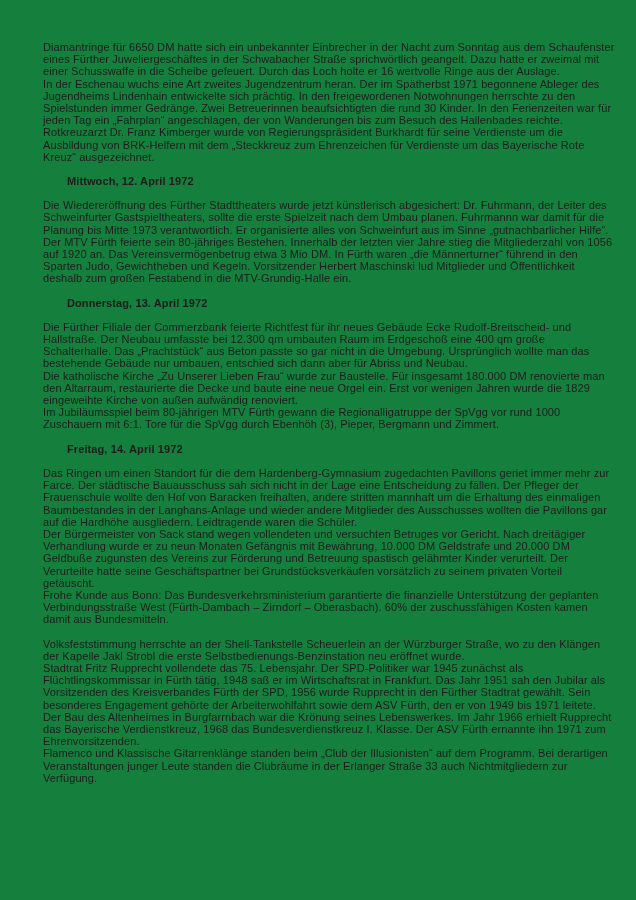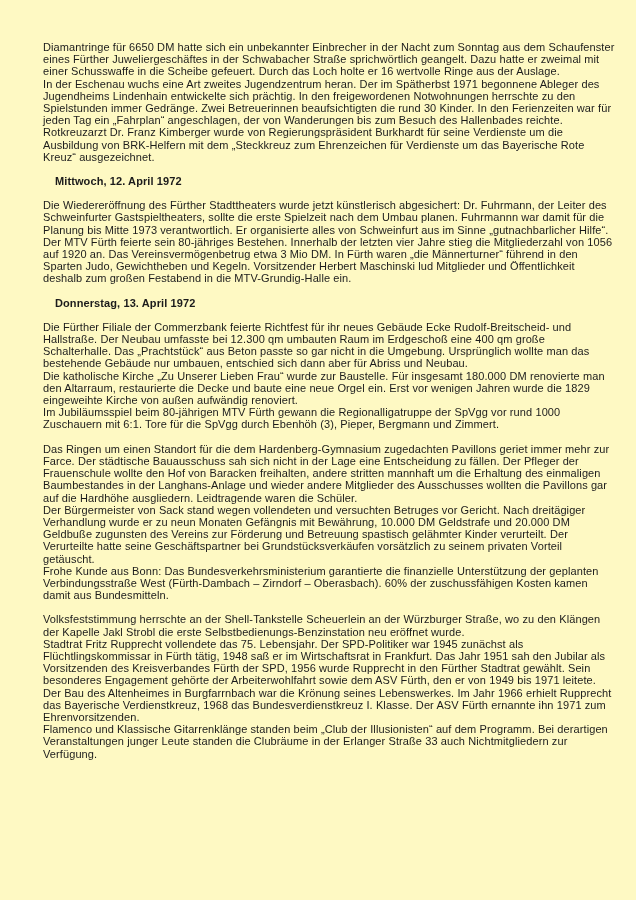--- a/index.html
+++ b/index.html
@@ -4,21 +4,21 @@
 <style>
   html, body {
     margin: 0;
     padding: 0;
     background: #ffffff;
   }
   .page {
     position: relative;
     width: 636px;
     height: 900px;
-    background: #fef9c3;
+    background: #15803d;
     overflow: hidden;
     font-family: "Liberation Sans", sans-serif;
     color: #1b1b1b;
   }
   .text-column {
     position: absolute;
     left: 43px;
     top: 41px;
     width: 560px;
   }
@@ -27,21 +27,21 @@
     line-height: 12.2px;
     white-space: pre;
     margin: 0 0 12px 0;
     letter-spacing: 0.1px;
   }
   .heading {
     font-size: 11px;
     line-height: 12.2px;
     font-weight: bold;
     white-space: pre;
-    margin: 0 0 12px 4px;
+    margin: 0 0 12px 16px;
     letter-spacing: 0.1px;
     padding-left: 8px;
   }
   .page-footer {
     position: absolute;
     left: 0;
     right: 0;
     top: 834px;
     text-align: center;
     font-family: "Liberation Serif", serif;
@@ -75,20 +75,21 @@
     <div class="heading">Donnerstag, 13. April 1972</div>
     <div class="para">Die Fürther Filiale der Commerzbank feierte Richtfest für ihr neues Gebäude Ecke Rudolf-Breitscheid- und
 Hallstraße. Der Neubau umfasste bei 12.300 qm umbauten Raum im Erdgeschoß eine 400 qm große
 Schalterhalle. Das „Prachtstück“ aus Beton passte so gar nicht in die Umgebung. Ursprünglich wollte man das
 bestehende Gebäude nur umbauen, entschied sich dann aber für Abriss und Neubau.
 Die katholische Kirche „Zu Unserer Lieben Frau“ wurde zur Baustelle. Für insgesamt 180.000 DM renovierte man
 den Altarraum, restaurierte die Decke und baute eine neue Orgel ein. Erst vor wenigen Jahren wurde die 1829
 eingeweihte Kirche von außen aufwändig renoviert.
 Im Jubiläumsspiel beim 80-jährigen MTV Fürth gewann die Regionalligatruppe der SpVgg vor rund 1000
 Zuschauern mit 6:1. Tore für die SpVgg durch Ebenhöh (3), Pieper, Bergmann und Zimmert.</div>
+    <div class="heading">Freitag, 14. April 1972</div>
     <div class="para">Das Ringen um einen Standort für die dem Hardenberg-Gymnasium zugedachten Pavillons geriet immer mehr zur
 Farce. Der städtische Bauausschuss sah sich nicht in der Lage eine Entscheidung zu fällen. Der Pfleger der
 Frauenschule wollte den Hof von Baracken freihalten, andere stritten mannhaft um die Erhaltung des einmaligen
 Baumbestandes in der Langhans-Anlage und wieder andere Mitglieder des Ausschusses wollten die Pavillons gar
 auf die Hardhöhe ausgliedern. Leidtragende waren die Schüler.
 Der Bürgermeister von Sack stand wegen vollendeten und versuchten Betruges vor Gericht. Nach dreitägiger
 Verhandlung wurde er zu neun Monaten Gefängnis mit Bewährung, 10.000 DM Geldstrafe und 20.000 DM
 Geldbuße zugunsten des Vereins zur Förderung und Betreuung spastisch gelähmter Kinder verurteilt. Der
 Verurteilte hatte seine Geschäftspartner bei Grundstücksverkäufen vorsätzlich zu seinem privaten Vorteil
 getäuscht.

